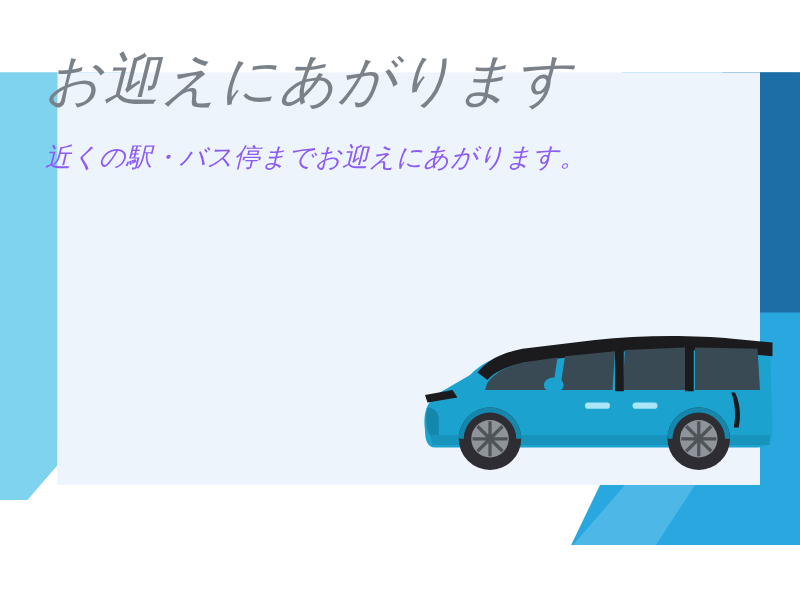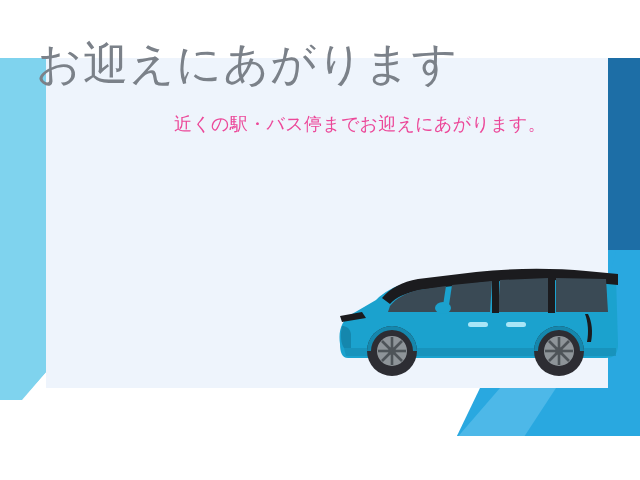--- a/index.html
+++ b/index.html
@@ -10,20 +10,21 @@
   body {
     font-family: "Liberation Sans", "DejaVu Sans", sans-serif;
   }
 
   #banner {
     position: relative;
     width: 640px;
     height: 436px;
     overflow: hidden;
     background: #ffffff;
+    font-style: italic;
   }
 
   
   #deco {
     position: absolute;
     left: 0; top: 0;
     width: 640px; height: 480px;
     display: block;
   }
 
@@ -52,25 +53,24 @@
     line-height: 1.08;
     color: #7b8189;
     letter-spacing: 1px;
     font-weight: 400;
     margin: 0;
     white-space: nowrap;
   }
 
   #subtext {
     margin: 22px 0 0 0;
-    font-size: 18px;
+    font-size: 21px;
     line-height: 1.55;
-    color: #ec4899;
+    color: #8b5cf6;
     letter-spacing: 0.3px;
-    text-align: right;
   }
   #subtext .line {
     display: block;
     white-space: nowrap;
   }
 
   
   #car {
     position: absolute;
     left: 330px;

